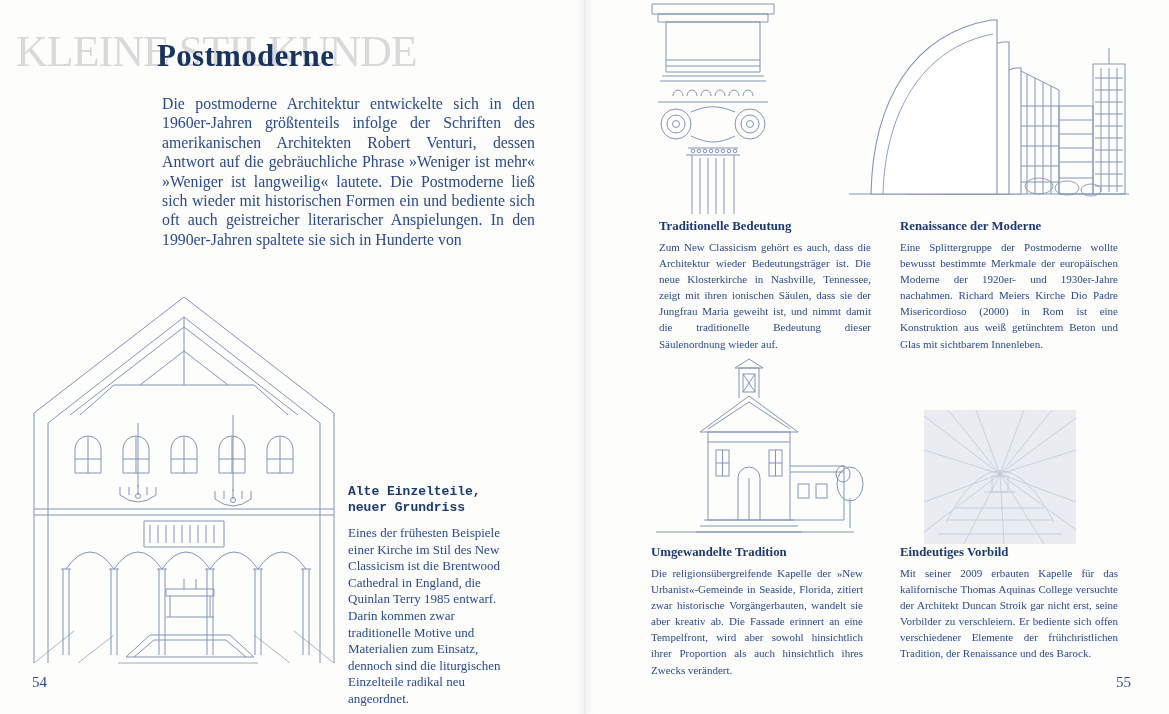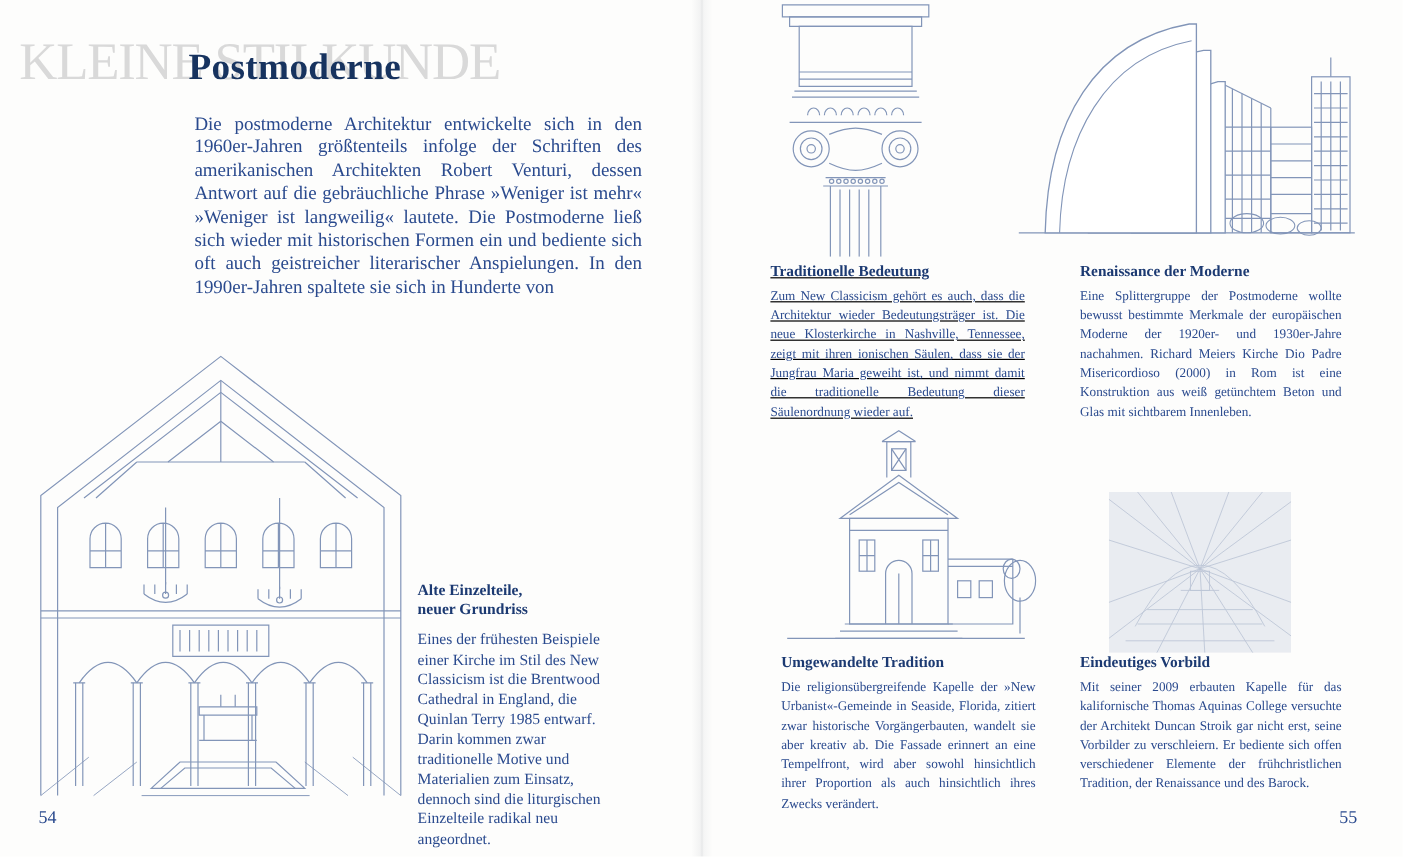--- a/index.html
+++ b/index.html
@@ -70,29 +70,30 @@
     width: 168px;
     z-index: 2;
   }
   .caption-h {
     font-size: 13px;
     line-height: 16px;
     font-weight: bold;
     color: #1c3a72;
     white-space: pre-line;
     margin-bottom: 9px;
+    font-family: Liberation Mono, monospace;
   }
   .caption-b {
     font-size: 13px;
     line-height: 16.6px;
     color: #2a4a8e;
     text-align: left;
   }
   .section { position: absolute; z-index: 2; }
-  .sec-0 { left: 642px; top: 219px; width: 212px; text-decoration: underline; }
+  .sec-0 { left: 659px; top: 219px; width: 212px; }
   .sec-1 { left: 900px; top: 219px; width: 218px; }
   .sec-2 { left: 651px; top: 545px; width: 212px; }
   .sec-3 { left: 900px; top: 545px; width: 218px; }
   .sec-h {
     font-size: 12.8px;
     font-weight: bold;
     color: #1c3a72;
     margin-bottom: 5px;
   }
   .sec-b {

